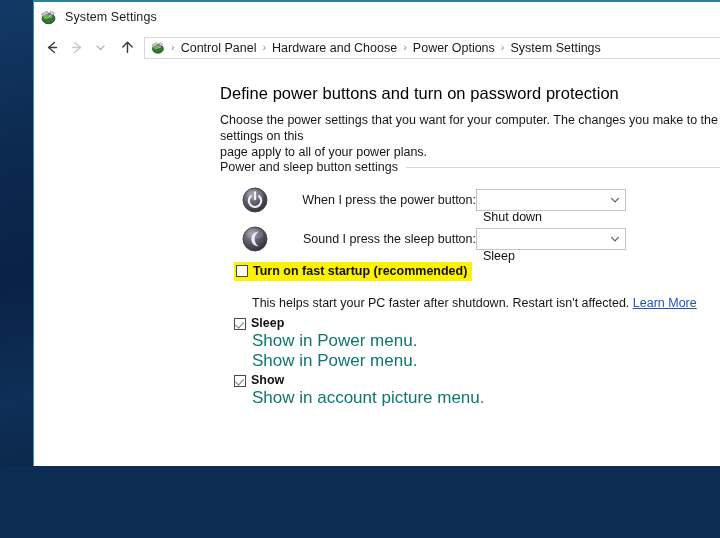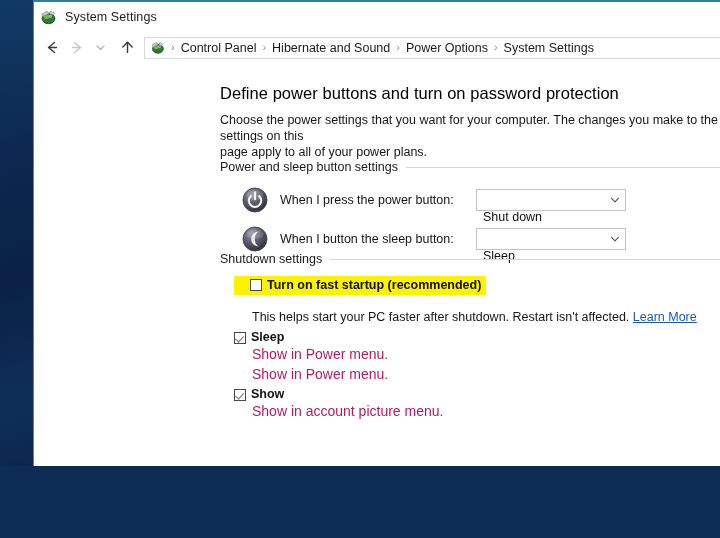--- a/index.html
+++ b/index.html
@@ -179,20 +179,21 @@
     width: 26px; height: 26px;
     flex: none;
     margin-right: 12px;
   }
   .setting-label {
     font-size: 12.5px;
     color: #151515;
     white-space: nowrap;
     width: 196px;
     flex: none;
+    text-align: right;
   }
   .combo {
     width: 150px;
     height: 22px;
     border: 1px solid #c4c4c4;
     background: #ffffff;
     display: flex;
     align-items: center;
     box-sizing: border-box;
     flex: none;
@@ -248,34 +249,34 @@
     transform: rotate(42deg);
   }
   .cb-label {
     font-size: 12.5px;
     color: #121212;
     font-weight: bold;
     white-space: nowrap;
     line-height: 17px;
   }
   .cb-sub {
-    font-size: 14px;
-    color: #be185d;
+    font-size: 17px;
+    color: #0f766e;
     line-height: 17px;
     padding-left: 18px;
     white-space: nowrap;
   }
   .cb-group { margin-bottom: 3px; }
 
   
   #fast-startup-row {
     display: inline-flex;
     align-items: flex-start;
     background: #fdf200;
-    padding: 1px 5px 2px 16px;
+    padding: 1px 5px 2px 2px;
     border-radius: 1px;
   }
   #fast-startup-row .cb-box {
     margin-top: 2px;
   }
   #fast-startup-row .cb-label {
     line-height: 16px;
   }
 
   .link {
@@ -368,21 +369,21 @@
             <path d="M3.5 7.2 L9 4.2 L10.6 6.4 L5.2 9.1 Z" fill="#cfcfcf" stroke="#8c8c8c" stroke-width="0.8"></path>
             <path d="M12.8 4.2 L16.4 6.0 L14.8 8.0 L11.6 6.2 Z" fill="#e3e3e3" stroke="#8c8c8c" stroke-width="0.8"></path>
             <circle cx="12.3" cy="9.2" r="1.5" fill="#ffffff" stroke="#7a7a7a" stroke-width="0.7"></circle>
             <circle cx="12.3" cy="9.2" r="0.6" fill="#333"></circle>
           </svg>
         </span>
 
         <span class="crumb-arrow">›</span>
         <span class="crumb">Control Panel</span>
         <span class="crumb-arrow">›</span>
-        <span class="crumb">Hibernate and Sound</span>
+        <span class="crumb">Hardware and Choose</span>
         <span class="crumb-arrow">›</span>
         <span class="crumb">Power Options</span>
         <span class="crumb-arrow">›</span>
         <span class="crumb">System Settings</span>
       </div>
     </div>
 
     <div id="content">
 
       <h1 id="page-title">Define power buttons and turn on password protection</h1>
@@ -432,35 +433,31 @@
                 <stop offset="48%" stop-color="#5d5d6c"></stop>
                 <stop offset="100%" stop-color="#2d2d38"></stop>
               </radialGradient>
             </defs>
             <circle cx="13" cy="13" r="12" fill="url(#gsl)"></circle>
             <circle cx="13" cy="13" r="12" fill="none" stroke="#4a4a57" stroke-width="1"></circle>
             <ellipse cx="13" cy="8" rx="8.4" ry="5" fill="#ffffff" opacity="0.13"></ellipse>
             <path d="M16.6 5.6 A7.4 7.4 0 1 0 16.6 20.4 A8.9 8.9 0 0 1 16.6 5.6 Z" fill="#ededf2"></path>
           </svg>
         </span>
-        <span class="setting-label">When I button the sleep button:</span>
+        <span class="setting-label">Sound I press the sleep button:</span>
         <span class="combo">
           <span class="combo-value">Sleep</span>
           <span class="combo-caret">
             <svg width="12" height="12" viewBox="0 0 12 12">
               <path d="M2.6 4.4 L6 7.8 L9.4 4.4" fill="none" stroke="#5a5a5a" stroke-width="1.2" stroke-linecap="round" stroke-linejoin="round"></path>
             </svg>
           </span>
         </span>
       </div>
 
-      <div class="group-head">
-        <span class="gh-label">Shutdown settings</span>
-        <span class="gh-rule"></span>
-      </div>
 
       <div id="shutdown-list">
 
         <div class="cb-group">
           <div id="fast-startup-row">
             <span class="cb-box"></span>
             <span class="cb-label">Turn on fast startup (recommended)</span>
           </div>
           <div id="fast-startup-desc">
             <span>This helps start your PC faster after shutdown. Restart isn't affected.</span>

